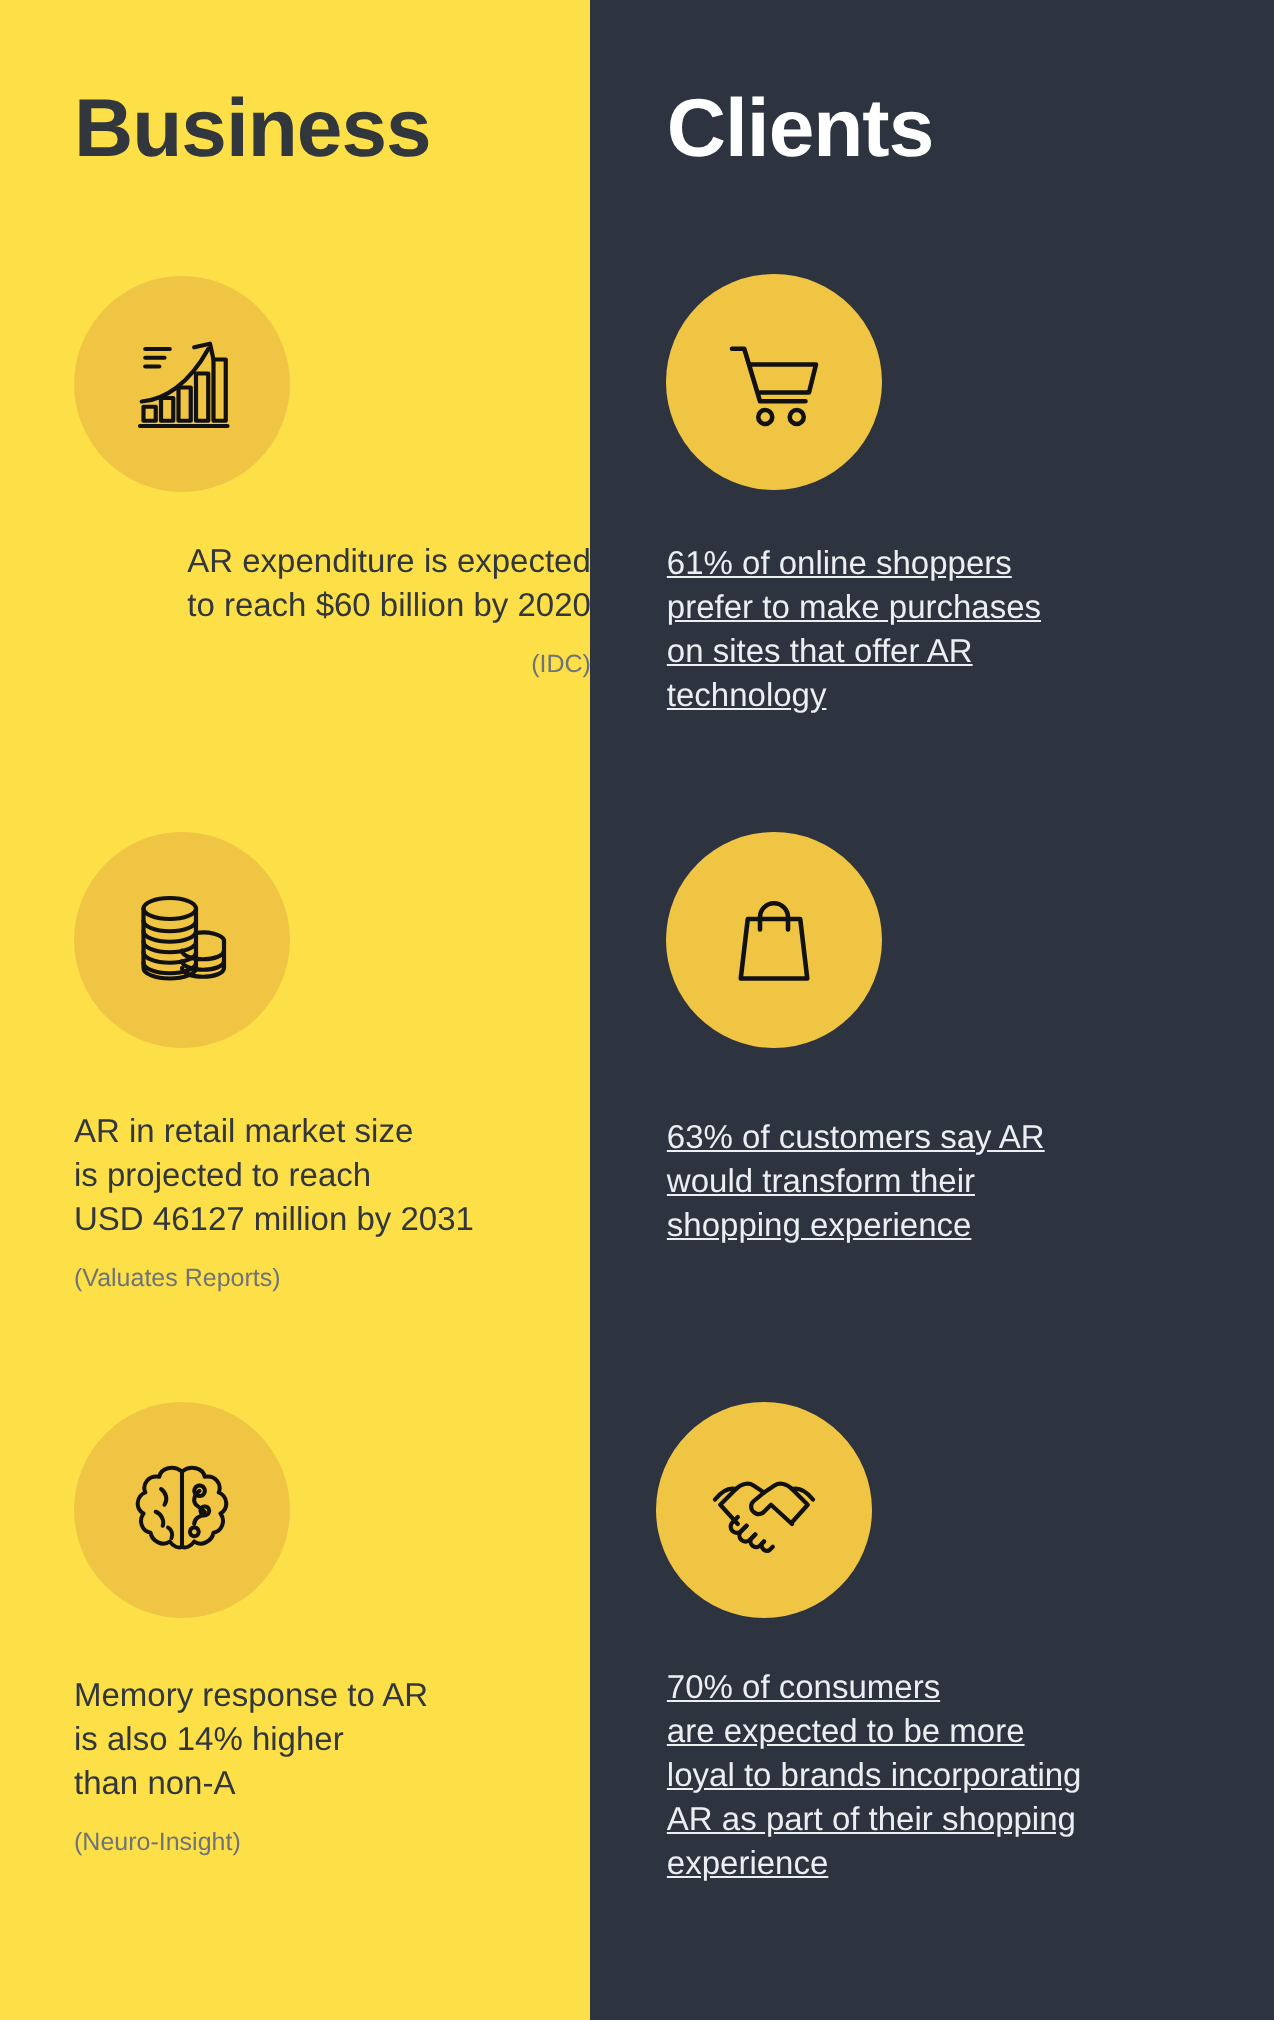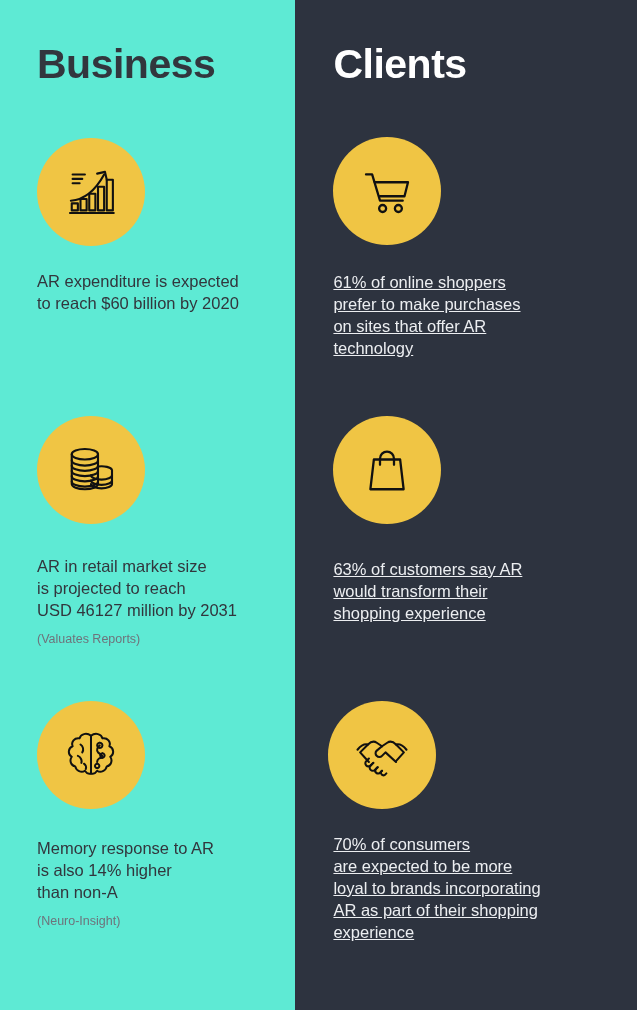--- a/index.html
+++ b/index.html
@@ -23,21 +23,21 @@
   }
 
   
   .column {
     position: relative;
     height: 1010px;
   }
 
   .column--business {
     width: 320px;
-    background: #5eead4;
+    background: #fde047;
   }
 
   .column--clients {
     width: 370px;
     background: #2d333f;
   }
 
   
   .column-title {
     position: absolute;
@@ -57,21 +57,21 @@
     left: 38px;
     color: #ffffff;
   }
 
   
   .stat {
     position: absolute;
     width: 100%;
   }
 
-  .stat--b1 { top: 138px; left: 0; }
+  .stat--b1 { top: 138px; left: 0; text-align: right; }
   .stat--b2 { top: 416px; left: 0; }
   .stat--b3 { top: 701px; left: 0; }
 
   .stat--c1 { top: 137px; left: 0; }
   .stat--c2 { top: 416px; left: 0; }
   .stat--c3 { top: 701px; left: 0; }
 
   .badge {
     width: 108px;
     height: 108px;
@@ -149,20 +149,21 @@
             <path d="M9 42 C 22 41, 36 32, 47 12"></path>
             <polyline points="39,11 48,9 50,18"></polyline>
             <line x1="11" y1="12" x2="25" y2="12"></line>
             <line x1="11" y1="17" x2="22" y2="17"></line>
             <line x1="11" y1="22" x2="19" y2="22"></line>
           </svg>
         </span>
       </div>
       <p class="stat-text">AR expenditure is expected
 to reach $60 billion by 2020</p>
+      <p class="stat-source">(IDC)</p>
     </div>
 
     <div class="stat stat--b2">
       <div class="badge">
         <span>
           <svg viewBox="0 0 64 64" fill="none" stroke="#111111" stroke-width="2.4" stroke-linecap="round" stroke-linejoin="round">
             <ellipse cx="25" cy="14" rx="15" ry="6"></ellipse>
             <path d="M10 14 v34 a15 6 0 0 0 30 0 v-34"></path>
             <path d="M10 21 a15 6 0 0 0 30 0"></path>
             <path d="M10 27 a15 6 0 0 0 30 0"></path>

